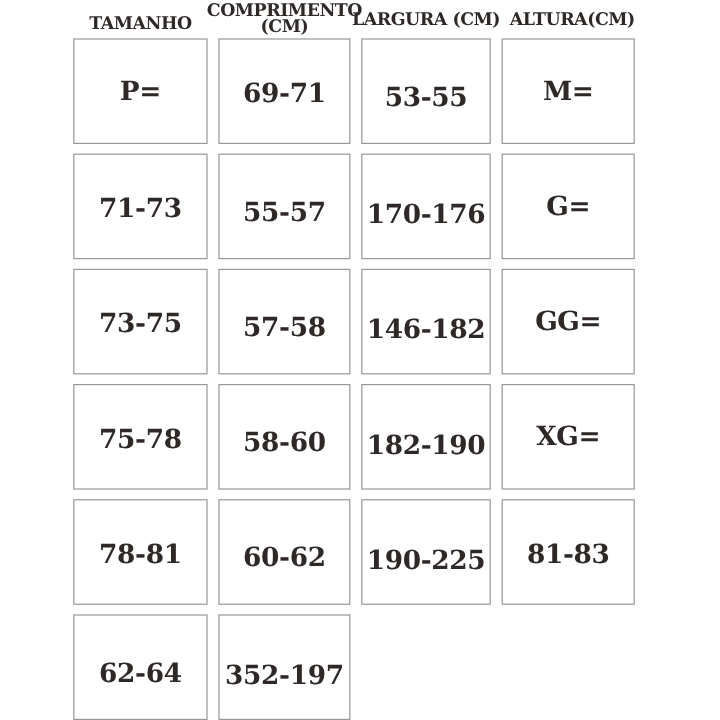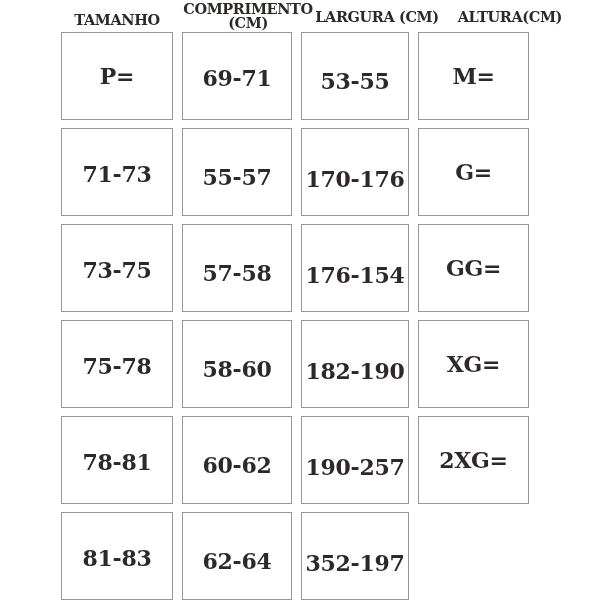--- a/index.html
+++ b/index.html
@@ -10,21 +10,21 @@
     position:relative;
     font-family:"DejaVu Serif", serif;
     color:#2e2927;
   }
   .page{position:absolute;inset:0;}
   
   .header{
     position:absolute;left:61px;top:0;width:468px;height:31px;
     display:grid;
     grid-template-columns:112px 110px 108px 111px;
-    column-gap:20px;
+    column-gap:9px;
   }
   .hcell{
     display:flex;flex-direction:column;
     align-items:center;justify-content:flex-end;
     font-weight:bold;font-size:14.5px;line-height:14px;
     letter-spacing:-0.4px;text-align:center;white-space:nowrap;
   }
   .hcell.h1{padding-bottom:4px;}
   .hcell.h2{padding-bottom:1px;}
   .hcell.h3{padding-bottom:7px;}
@@ -96,21 +96,21 @@
       <div class="cell c1">
         <span>G=</span>
       </div>
       <div class="cell c2">
         <span>73-75</span>
       </div>
       <div class="cell c3">
         <span>57-58</span>
       </div>
       <div class="cell c4">
-        <span>176-154</span>
+        <span>146-182</span>
       </div>
       <div class="cell c1">
         <span>GG=</span>
       </div>
       <div class="cell c2">
         <span>75-78</span>
       </div>
       <div class="cell c3">
         <span>58-60</span>
       </div>
@@ -120,24 +120,21 @@
       <div class="cell c1">
         <span>XG=</span>
       </div>
       <div class="cell c2">
         <span>78-81</span>
       </div>
       <div class="cell c3">
         <span>60-62</span>
       </div>
       <div class="cell c4">
-        <span>190-257</span>
-      </div>
-      <div class="cell c1">
-        <span>2XG=</span>
+        <span>190-225</span>
       </div>
       <div class="cell c2">
         <span>81-83</span>
       </div>
       <div class="cell c3">
         <span>62-64</span>
       </div>
       <div class="cell c4">
         <span>352-197</span>
       </div>

